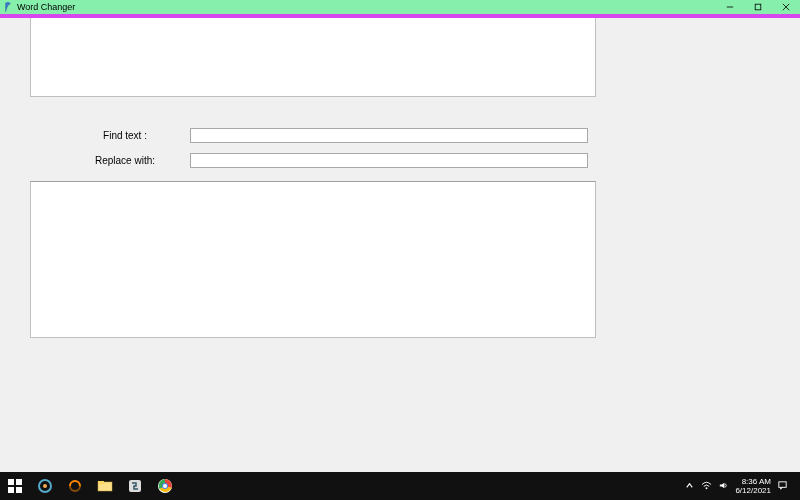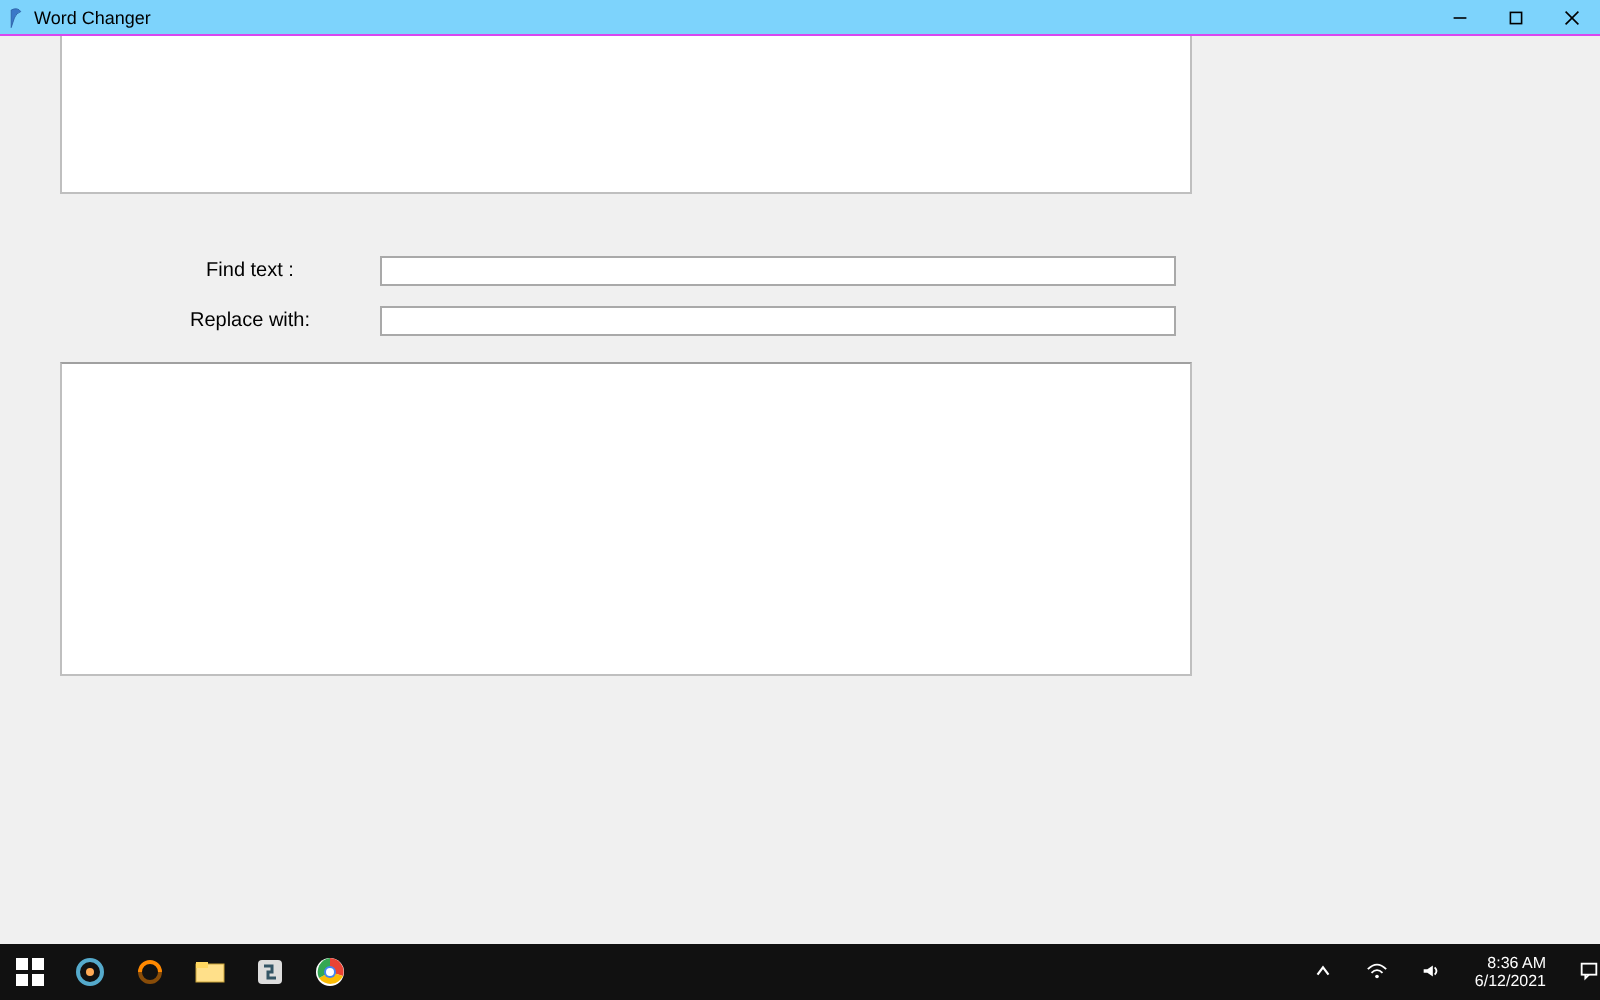--- a/index.html
+++ b/index.html
@@ -1,19 +1,19 @@
 <!DOCTYPE html>
 <html><head>
   <meta charset="utf-8">
   <style>
     * { margin: 0; padding: 0; box-sizing: border-box; font-family: "Segoe UI", Tahoma, sans-serif; }
     body { width: 800px; height: 500px; overflow: hidden; background: #f0f0f0; position: relative; }
 
     
-    .titlebar { height: 18px; background: #7dd3fc; display: flex; align-items: center; border-bottom: 1px solid #d946ef; }
+    .titlebar { height: 18px; background: #86efac; display: flex; align-items: center; border-bottom: 4px solid #d946ef; }
     .titlebar .app-icon { width: 10px; height: 12px; margin-left: 3px; display: inline-flex; align-items: center; justify-content: center; }
     .titlebar .app-icon svg { width: 8px; height: 12px; }
     .titlebar .title { font-size: 9px; color: #000; margin-left: 4px; }
     .titlebar .spacer { flex: 1; }
     .titlebar .winbtn { width: 28px; height: 18px; display: inline-flex; align-items: center; justify-content: center; }
     .titlebar .winbtn svg { width: 8px; height: 8px; }
 
     
     .client { position: absolute; top: 18px; left: 0; right: 0; bottom: 28px; background: #f0f0f0; }
 
@@ -26,21 +26,21 @@
     .field-row .input { flex: 1; height: 15px; background: #fff; border: 1px solid #a9a9a9; font-size: 10px; padding: 0 2px; }
     .row-find { top: 109px; }
     .row-replace { top: 134px; }
 
     
     .taskbar { position: absolute; left: 0; right: 0; bottom: 0; height: 28px; background: #111111; display: flex; align-items: center; }
     .task-icons { display: flex; align-items: center; gap: 0; height: 100%; }
     .tbtn { width: 30px; height: 28px; display: flex; align-items: center; justify-content: center; }
     .tbtn svg { width: 16px; height: 16px; }
     .spacer2 { flex: 1; }
-    .tray { display: flex; align-items: center; gap: 16px; padding-right: 0; color: #fff; font-size: 8px; }
+    .tray { display: flex; align-items: center; gap: 6px; padding-right: 12px; color: #fff; font-size: 8px; }
     .tray .clock { text-align: right; line-height: 9px; }
     .tray svg { width: 11px; height: 11px; }
   </style>
 </head>
 <body>
 
 <div class="titlebar">
   <span class="app-icon">
     <svg viewBox="0 0 10 14">
         <path d="M2 13 L2 2 Q6 0 8 3 Q5 4 4 7 Q3 10 2 13 Z" fill="#3a78c8" stroke="#2a5aa0" stroke-width="0.5"></path>

